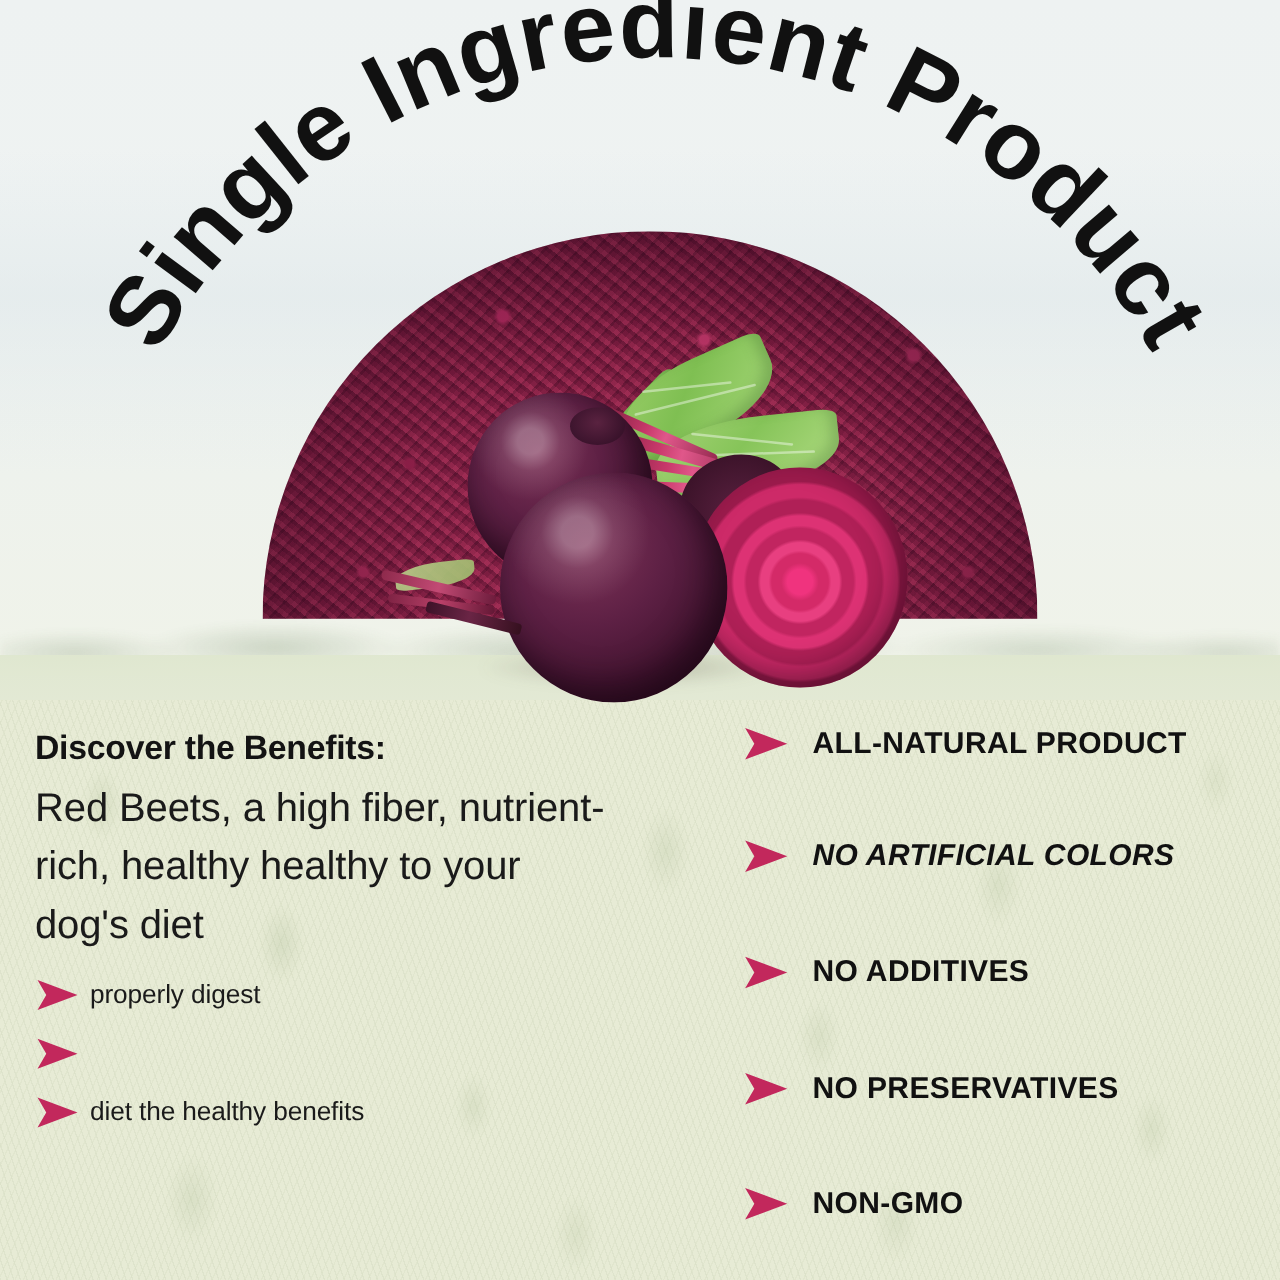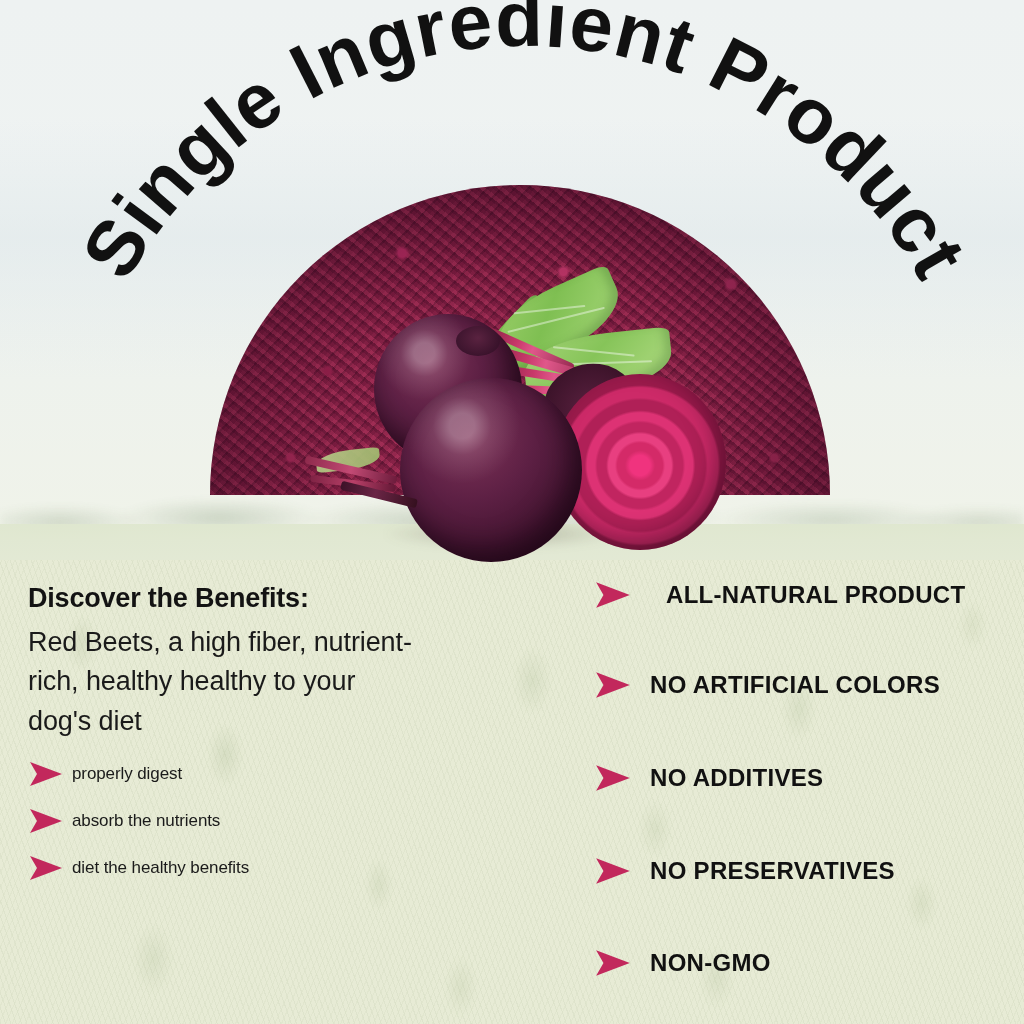--- a/index.html
+++ b/index.html
@@ -215,33 +215,33 @@
 
   
   .col-left{ position:absolute; left:28px; top:584px; width:520px; }
   .col-right{ position:absolute; left:594px; top:560px; width:420px; height:440px; }
 
   .h-bold{
     font-weight:700; font-size:27px; color:#131313;
     letter-spacing:-.2px; line-height:1.1;
   }
   .body-copy{
-    font-size:27px; color:#1a1a1a; line-height:1.46;
+    font-size:32px; color:#1a1a1a; line-height:1.46;
     letter-spacing:-.1px; margin-top:9px;
   }
   .body-copy div{ white-space:nowrap; }
   .h-bold2{ margin-top:28px; }
 
   .bullets{ margin-top:10px; }
   .bullet-row{
     display:flex; align-items:center; height:47px;
   }
   .bullet-row .arrow{ width:44px; flex:0 0 44px; }
   .bullet-row .btxt{
-    font-size:17px; color:#1a1a1a; letter-spacing:-.1px; white-space:nowrap;
+    font-size:21px; color:#1a1a1a; letter-spacing:-.1px; white-space:nowrap;
   }
 
   .feat-list{ position:relative; height:100%; }
   .feat-row{
     position:absolute; left:0; display:flex; align-items:center; width:420px;
   }
   .feat-row .arrow{ width:56px; flex:0 0 56px; }
   .feat-row .ftxt{
     font-size:24px; font-weight:700; color:#111111;
     letter-spacing:.3px; white-space:nowrap;
@@ -327,46 +327,45 @@
           </svg>
         </span>
         <span class="btxt">properly digest</span>
       </div>
       <div class="bullet-row">
         <span class="arrow">
           <svg class="arrow-ico" width="38" height="28" viewBox="0 0 38 28">
             <path d="M2,2 L34,14 L2,26 L9,14 Z" fill="#c2285c"></path>
           </svg>
         </span>
-        <span class="btxt">absorb the nutrients</span>
       </div>
       <div class="bullet-row">
         <span class="arrow">
           <svg class="arrow-ico" width="38" height="28" viewBox="0 0 38 28">
             <path d="M2,2 L34,14 L2,26 L9,14 Z" fill="#c2285c"></path>
           </svg>
         </span>
         <span class="btxt">diet the healthy benefits</span>
       </div>
     </div>
   </div>
 
   <div class="col-right">
     <div class="feat-list">
 
-      <div class="feat-row" style="top:20px;gap:16px;">
+      <div class="feat-row" style="top:20px;">
         <span class="arrow">
           <svg class="arrow-ico" width="40" height="30" viewBox="0 0 38 28">
             <path d="M2,2 L34,14 L2,26 L9,14 Z" fill="#c2285c"></path>
           </svg>
         </span>
         <span class="ftxt">ALL-NATURAL PRODUCT</span>
       </div>
 
-      <div class="feat-row" style="top:110px;">
+      <div class="feat-row" style="top:110px;font-style:italic;">
         <span class="arrow">
           <svg class="arrow-ico" width="40" height="30" viewBox="0 0 38 28">
             <path d="M2,2 L34,14 L2,26 L9,14 Z" fill="#c2285c"></path>
           </svg>
         </span>
         <span class="ftxt">NO ARTIFICIAL COLORS</span>
       </div>
 
       <div class="feat-row" style="top:296px;">
         <span class="arrow">

